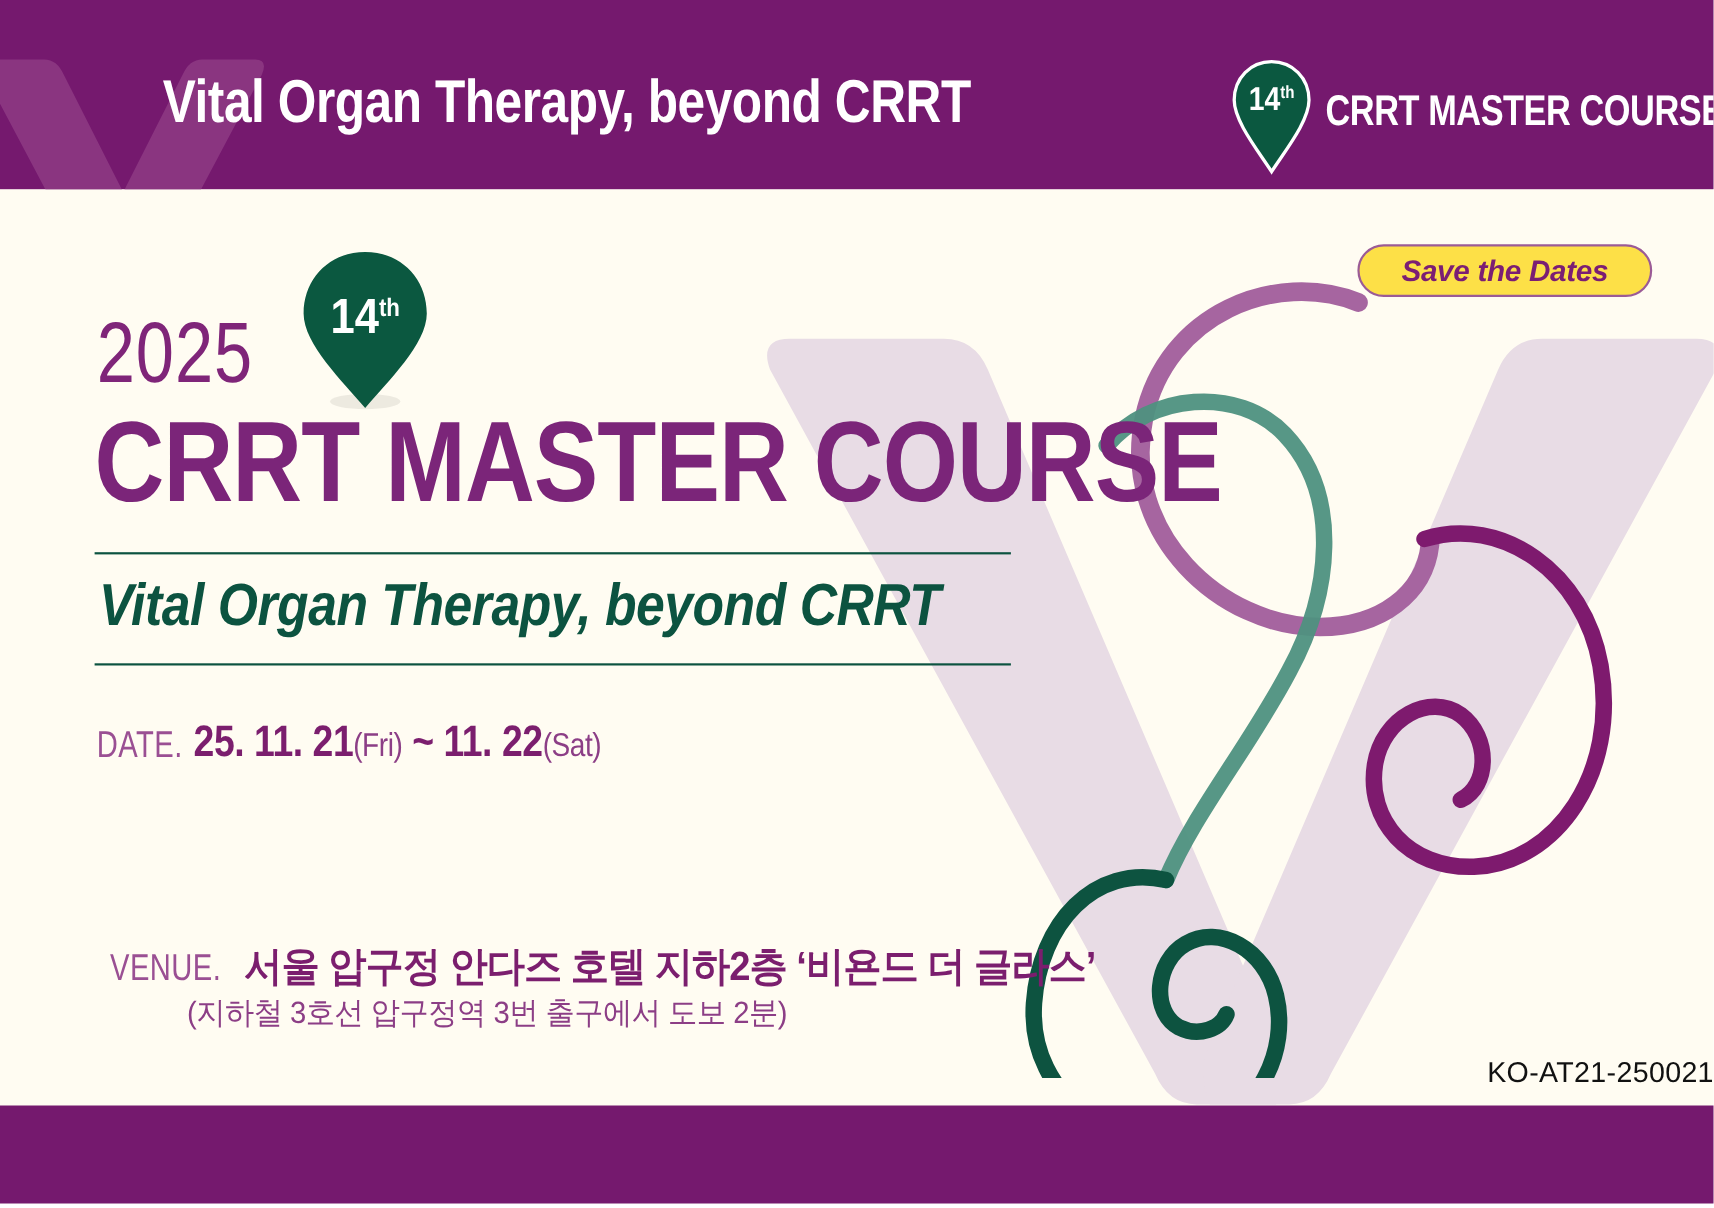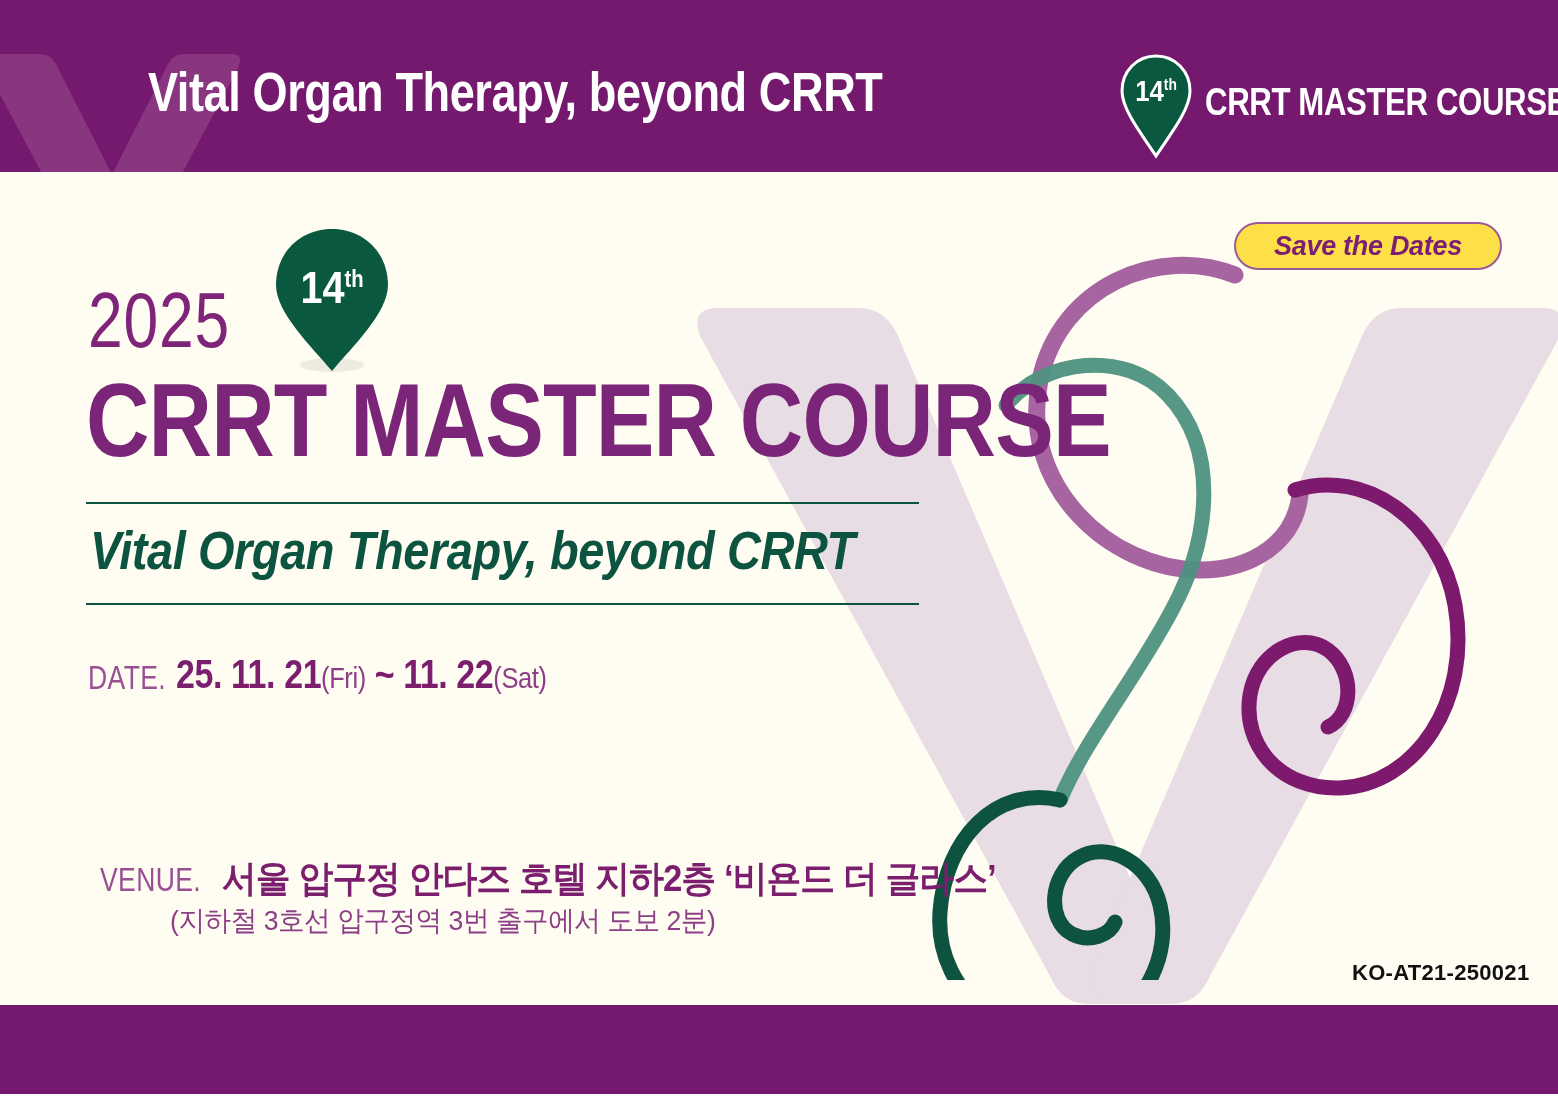--- a/index.html
+++ b/index.html
@@ -198,21 +198,21 @@
   #venue-note {
     position:absolute; left:170px; top:902px;
     color:#8C3E86; font-size:28px; font-weight:500;
     transform:scaleX(0.95); transform-origin:left top;
     white-space:nowrap; letter-spacing:-0.5px;
   }
 
   
   #doc-code {
     position:absolute; left:1352px; top:960px;
-    color:#111111; font-size:22px; font-weight:bold;
+    color:#111111; font-size:26px; font-weight:normal;
     letter-spacing:0.3px; white-space:nowrap;
   }
 
   
   #footer-bar {
     position:absolute; left:0; top:1005px;
     width:1558px; height:93px;
     background:#75196E;
   }
 </style>

